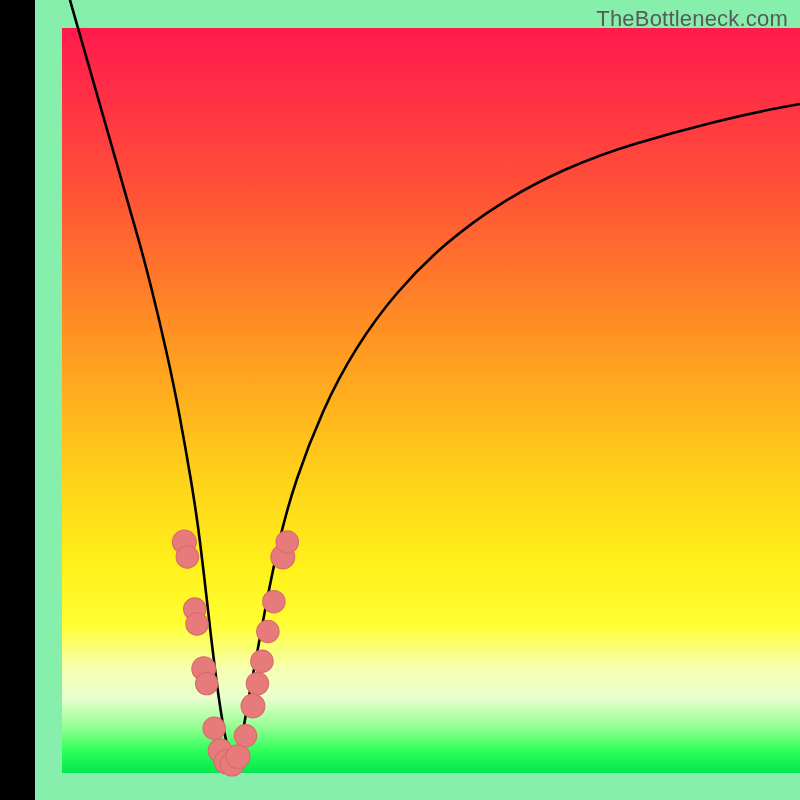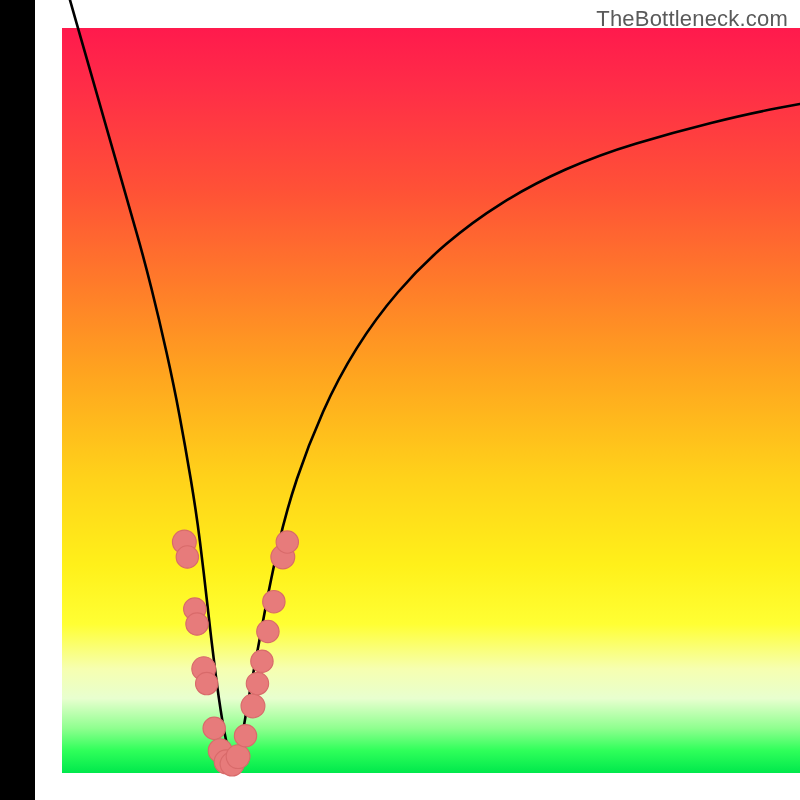--- a/index.html
+++ b/index.html
@@ -7,21 +7,21 @@
     padding: 0;
     width: 800px;
     height: 800px;
     overflow: hidden;
     background: #000;
     font-family: Arial, Helvetica, sans-serif;
   }
   .frame {
     position: absolute;
     inset: 0;
-    background: #ffffff;
+    background: #86efac;
     margin-left: 35px;
   }
   .plot {
     position: absolute;
     left: 27px;
     top: 28px;
     width: 746px;
     height: 745px;
     
     background: linear-gradient(

